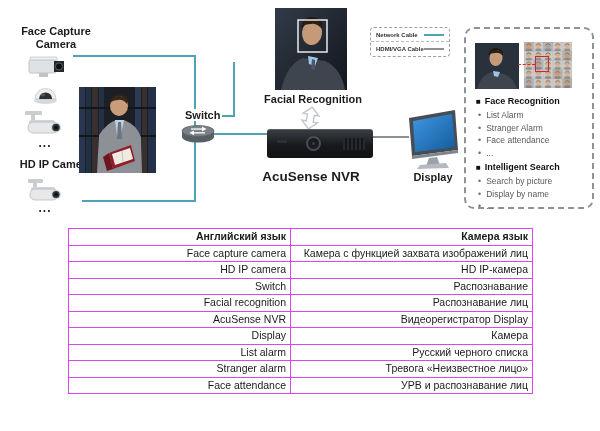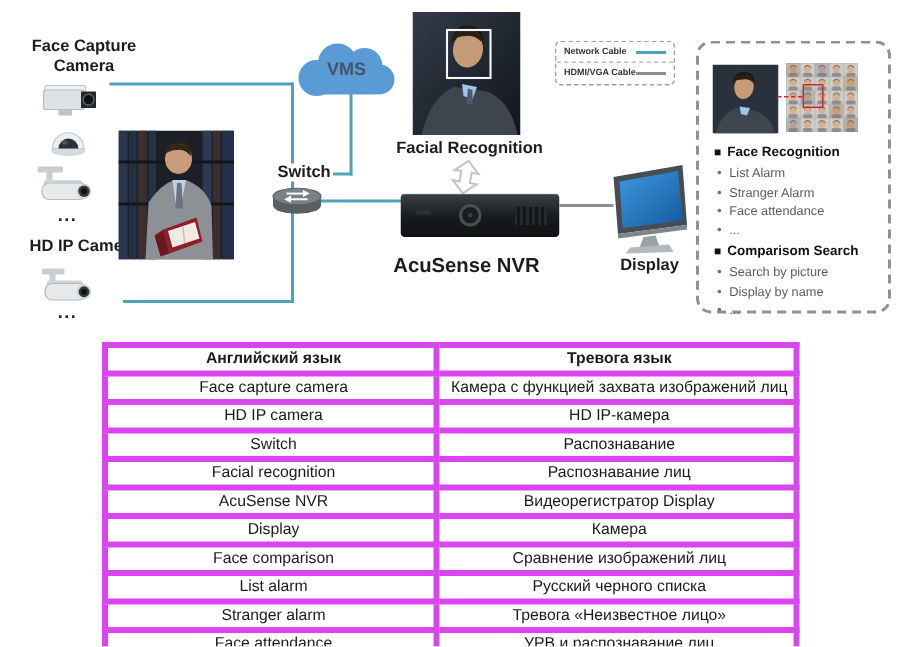--- a/index.html
+++ b/index.html
@@ -40,22 +40,22 @@
          border-top:1px solid #5c6166; }
   .nvr-dial { position:absolute; left:39px; top:6px; width:15px; height:15px; border-radius:50%;
               border:2px solid #484e54; background:#1a1d20; }
   .nvr-dot { position:absolute; left:45px; top:12px; width:3px; height:3px; border-radius:50%; background:#3a4046; }
   .nvr-vents { position:absolute; right:8px; top:8px; width:22px; height:12px;
                background:repeating-linear-gradient(90deg,#26292d 0 2px,#141619 2px 4px); }
   .nvr-led { position:absolute; left:10px; top:10px; width:10px; height:3px; background:#2c3136; }
 
   
   .xlate { position:absolute; left:68px; top:228px; width:465px; border-collapse:collapse; z-index:2; }
-  .xlate td, .xlate th { border:4px solid #d946ef; font-size:10.5px; color:#1a1a1a;
-                         text-align:center; padding:0 4px 0 8px; height:16.5px; line-height:15px;
+  .xlate td, .xlate th { border:1px solid #d946ef; font-size:10.5px; color:#1a1a1a;
+                         text-align:right; padding:0 4px 0 8px; height:16.5px; line-height:15px;
                          font-weight:normal; white-space:nowrap; }
   .xlate th { font-weight:bold; }
   .col-en { width:222px; }
 
   .red-dash { position:absolute; border-top:1px dashed #cc2a2a; z-index:3; }
   .red-box { position:absolute; border:1px solid #cc2a2a; z-index:3; }
 </style>
 </head>
 <body>
 
@@ -138,32 +138,20 @@
       <path d="M18,86 L20,48 Q28,36 37,33 L45,33 Q58,38 62,50 L63,86 Z" fill="#8d9094"></path>
       <path d="M36,33 L45,33 L42,48 L38,48 Z" fill="#bcd4e6"></path>
       <path d="M39,35 L42,35 L43,52 L38,52 Z" fill="#6b7280"></path>
       <path d="M30,66 L52,58 L56,74 L34,82 Z" fill="#8e1f2a"></path>
       <path d="M30,66 L24,70 L28,84 L34,82 Z" fill="#6d1620"></path>
       <path d="M33,67 L51,61 L54,72 L36,78 Z" fill="#f0ebe2"></path>
       <path d="M43,64 L44,75" stroke="#c9c2b4" stroke-width="1" fill="none"></path>
     </svg>
   </div>
 
-  <div class="photo" style="left:195px;top:26px;">
-    <svg width="72" height="42" viewBox="0 0 72 42">
-      <g fill="#5B9BD5">
-        <circle cx="16" cy="26" r="12"></circle>
-        <circle cx="30" cy="16" r="13"></circle>
-        <circle cx="48" cy="18" r="12"></circle>
-        <circle cx="58" cy="27" r="10"></circle>
-        <rect x="10" y="22" width="52" height="15" rx="7"></rect>
-      </g>
-    </svg>
-    <div style="position:absolute;left:0;top:13px;width:72px;text-align:center;font-size:12px;font-weight:bold;color:#44546A;">VMS</div>
-  </div>
 
   <div class="switch-label">Switch</div>
   <div class="photo" style="left:181px;top:122px;">
     <svg width="34" height="23" viewBox="0 0 34 23">
       <path d="M1,9 L33,9 L33,15 A16,5.5 0 0 1 1,15 Z" fill="#575e64"></path>
       <ellipse cx="17" cy="9" rx="16" ry="5.5" fill="#7a8288" stroke="#5a6167" stroke-width="0.8"></ellipse>
       <g fill="#fff">
         <rect x="10" y="6.4" width="11" height="1.3"></rect>
         <path d="M21,4.6 L25.5,7 L21,9.4 Z"></path>
         <rect x="13" y="10.2" width="11" height="1.3"></rect>
@@ -288,42 +276,42 @@
       <div class="panel-item">
         <span class="rd-bullet">•</span>
         <span>Face attendance</span>
       </div>
       <div class="panel-item">
         <span class="rd-bullet">•</span>
         <span>...</span>
       </div>
       <div class="panel-section-title">
         <span class="sq-bullet">■</span>
-        <span>Comparisom Search</span>
+        <span>Intelligent Search</span>
       </div>
       <div class="panel-item">
         <span class="rd-bullet">•</span>
         <span>Search by picture</span>
       </div>
       <div class="panel-item">
         <span class="rd-bullet">•</span>
         <span>Display by name</span>
       </div>
       <div class="panel-item">
         <span class="rd-bullet">•</span>
         <span>...</span>
       </div>
     </div>
   </div>
 
   <table class="xlate">
     <tbody>
         <tr>
       <th class="col-en">Английский язык</th>
-      <th>Тревога язык</th>
+      <th>Камера язык</th>
     </tr>
     <tr>
       <td>Face capture camera</td>
           <td>Камера с функцией захвата изображений лиц</td>
     </tr>
     <tr>
       <td>HD IP camera</td>
           <td>HD IP-камера</td>
     </tr>
     <tr>
@@ -336,24 +324,20 @@
     </tr>
     <tr>
       <td>AcuSense NVR</td>
           <td>Видеорегистратор Display</td>
     </tr>
     <tr>
       <td>Display</td>
           <td>Камера</td>
     </tr>
     <tr>
-      <td>Face comparison</td>
-          <td>Сравнение изображений лиц</td>
-    </tr>
-    <tr>
       <td>List alarm</td>
           <td>Русский черного списка</td>
     </tr>
     <tr>
       <td>Stranger alarm</td>
           <td>Тревога «Неизвестное лицо»</td>
     </tr>
     <tr>
       <td>Face attendance</td>
           <td>УРВ и распознавание лиц</td>

